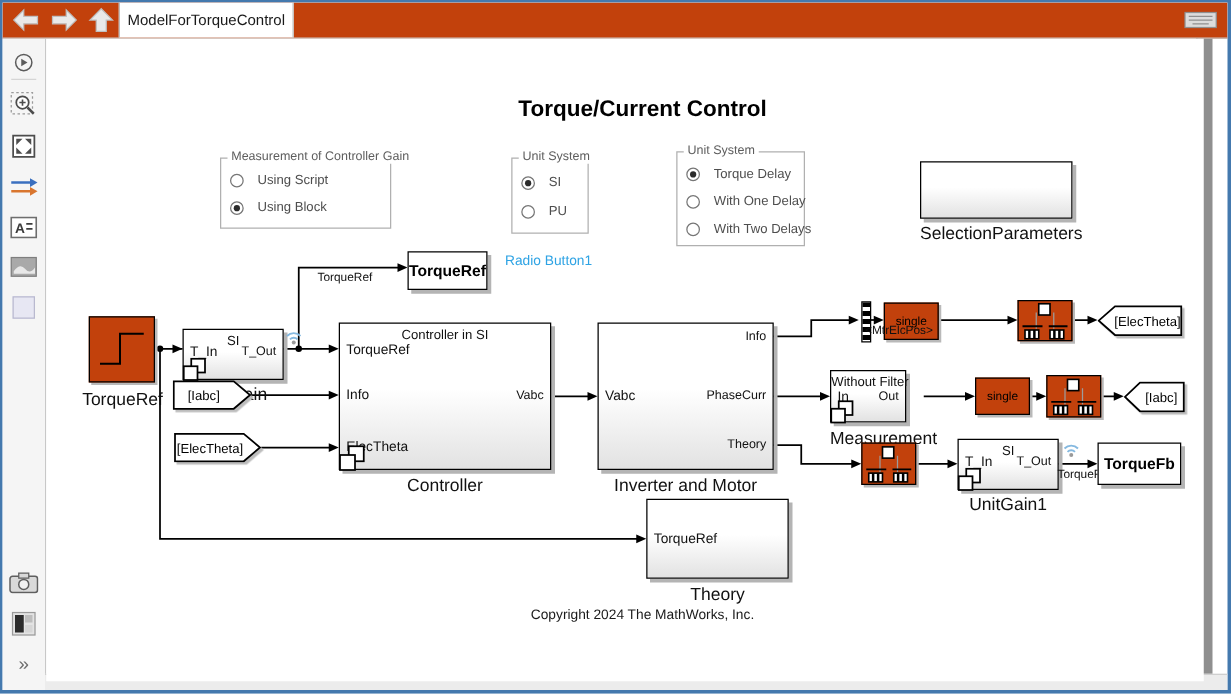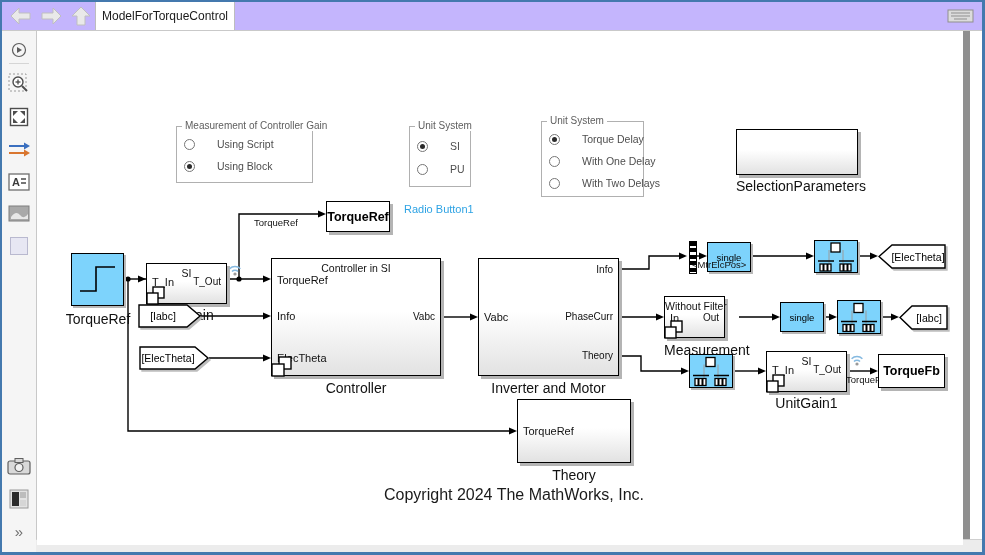--- a/index.html
+++ b/index.html
@@ -1,49 +1,49 @@
 <!DOCTYPE html>
 <html><head>
 <meta charset="utf-8">
 <style>
   html,body{margin:0;padding:0;background:#fff;font-family:"Liberation Sans",sans-serif;}
   #win{position:relative;width:985px;height:555px;background:#fff;border:solid #4479ae;border-width:2px 3px 3px 2px;box-sizing:border-box;overflow:hidden;}
   
-  #topbar{position:absolute;left:0;top:0;right:0;height:28px;background:#c4b5fd;border-bottom:1px solid #c9c9c9;}
+  #topbar{position:absolute;left:0;top:0;right:0;height:28px;background:#c2410c;border-bottom:1px solid #c9c9c9;}
   .navbtn{position:absolute;top:3px;width:26px;height:22px;}
   #tab{position:absolute;left:93px;top:0;width:138px;height:28px;background:#fff;border-left:1px solid #bdbdbd;border-right:1px solid #bdbdbd;display:flex;align-items:center;justify-content:center;font-size:12px;color:#1a1a1a;}
   #kbd{position:absolute;right:8px;top:5px;width:27px;height:18px;}
   #palette{position:absolute;left:0;top:29px;width:34px;bottom:0;background:#f5f5f5;border-right:1px solid #c8c8c8;}
   .pico{position:absolute;left:50%;transform:translateX(-50%);}
   #rsplit{position:absolute;right:12px;top:29px;width:12px;bottom:12px;background:#8f8f8f;border-left:1px solid #6f6f6f;}
   #bsplit{position:absolute;left:34px;right:0;bottom:0;height:12px;background:#ececec;border-top:1px solid #cfcfcf;}
   
   #canvas{position:absolute;left:35px;top:29px;width:926px;height:514px;background:#fff;overflow:hidden;}
   #wires{position:absolute;left:0;top:0;width:926px;height:514px;}
   .blk{position:absolute;background:linear-gradient(#ffffff 45%,#e2e2e2);border:1px solid #000;box-shadow:3px 3px 0 #b4b4b4;box-sizing:border-box;}
-  .blk.flat{background:#7dd3fc;box-shadow:2px 2px 0 #b9b9b9;}
+  .blk.flat{background:#c2410c;box-shadow:2px 2px 0 #b9b9b9;}
   .hdr{position:absolute;left:0;right:0;top:3px;text-align:center;font-size:10.5px;color:#111;white-space:nowrap;}
   .pL{position:absolute;left:5px;font-size:11px;color:#111;white-space:nowrap;}
   .pR{position:absolute;right:5px;font-size:10px;color:#111;white-space:nowrap;}
   .bname{position:absolute;font-size:14px;color:#111;text-align:center;white-space:nowrap;}
   .gotorect{position:absolute;background:#fff;border:1.5px solid #000;box-shadow:3px 3px 0 #b4b4b4;box-sizing:border-box;display:flex;align-items:center;justify-content:center;font-weight:bold;font-size:12.5px;color:#000;}
   .tag{position:absolute;filter:drop-shadow(2px 2px 0 #bdbdbd);}
   .wlabel{position:absolute;font-size:9.5px;color:#111;white-space:nowrap;}
   .badge{position:absolute;left:-2px;bottom:-3px;}
   .wifi{position:absolute;}
   
   .rgroup{position:absolute;border:1px solid #b0b0b0;box-sizing:border-box;}
   .rlegend{position:absolute;top:-7px;left:5px;background:#fff;padding:0 3px;font-size:10px;color:#5e5e5e;white-space:nowrap;}
-  .rrow{position:absolute;left:7px;display:flex;align-items:center;gap:22px;}
+  .rrow{position:absolute;left:7px;display:flex;align-items:center;gap:11px;}
   .rb{width:11px;height:11px;border:1px solid #767676;border-radius:50%;background:#fff;box-sizing:border-box;flex:0 0 auto;}
   .rb.sel{position:relative;}
   .rb.sel::after{content:'';position:absolute;left:2px;top:2px;width:5px;height:5px;border-radius:50%;background:#2b2b2b;}
   .rlab{font-size:10.5px;color:#4e4e4e;white-space:nowrap;}
   #title{position:absolute;left:277px;top:46px;width:400px;text-align:center;font-size:18px;font-weight:bold;color:#000;}
-  #copyright{position:absolute;left:277px;top:455px;width:400px;text-align:center;font-size:16px;color:#1a1a1a;}
+  #copyright{position:absolute;left:277px;top:455px;width:400px;text-align:center;font-size:11px;color:#1a1a1a;}
   #radiolink{position:absolute;left:367px;top:172px;font-size:11px;color:#2ea3e4;}
 </style>
 </head>
 <body>
 
 <div id="win">
 
   <div id="topbar">
     <svg class="navbtn" style="left:6px" viewBox="0 0 26 22">
       <polygon points="11,3 11,8 22,8 22,14 11,14 11,19 3,11" fill="#e9e9e9" stroke="#bfbfbf"></polygon>
@@ -163,20 +163,21 @@
         <polygon points="652,340 644,336.5 644,343.5"></polygon>
         <polygon points="729,340 721,336.5 721,343.5"></polygon>
         <polygon points="841,340 833,336.5 833,343.5"></polygon>
       </g>
       <g fill="#000">
         <circle cx="91" cy="248" r="2.6"></circle>
         <circle cx="202" cy="248" r="2.6"></circle>
       </g>
     </svg>
 
+    <div id="title">Torque/Current Control</div>
     <div id="radiolink">Radio Button1</div>
     <div id="copyright">Copyright 2024 The MathWorks, Inc.</div>
 
     <div class="rgroup" style="left:139px;top:95px;width:137px;height:57px">
       <span class="rlegend">Measurement of Controller Gain</span>
       <div class="rrow" style="top:11px">
         <span class="rb"></span>
         <span class="rlab">Using Script</span>
       </div>
       <div class="rrow" style="top:33px">

